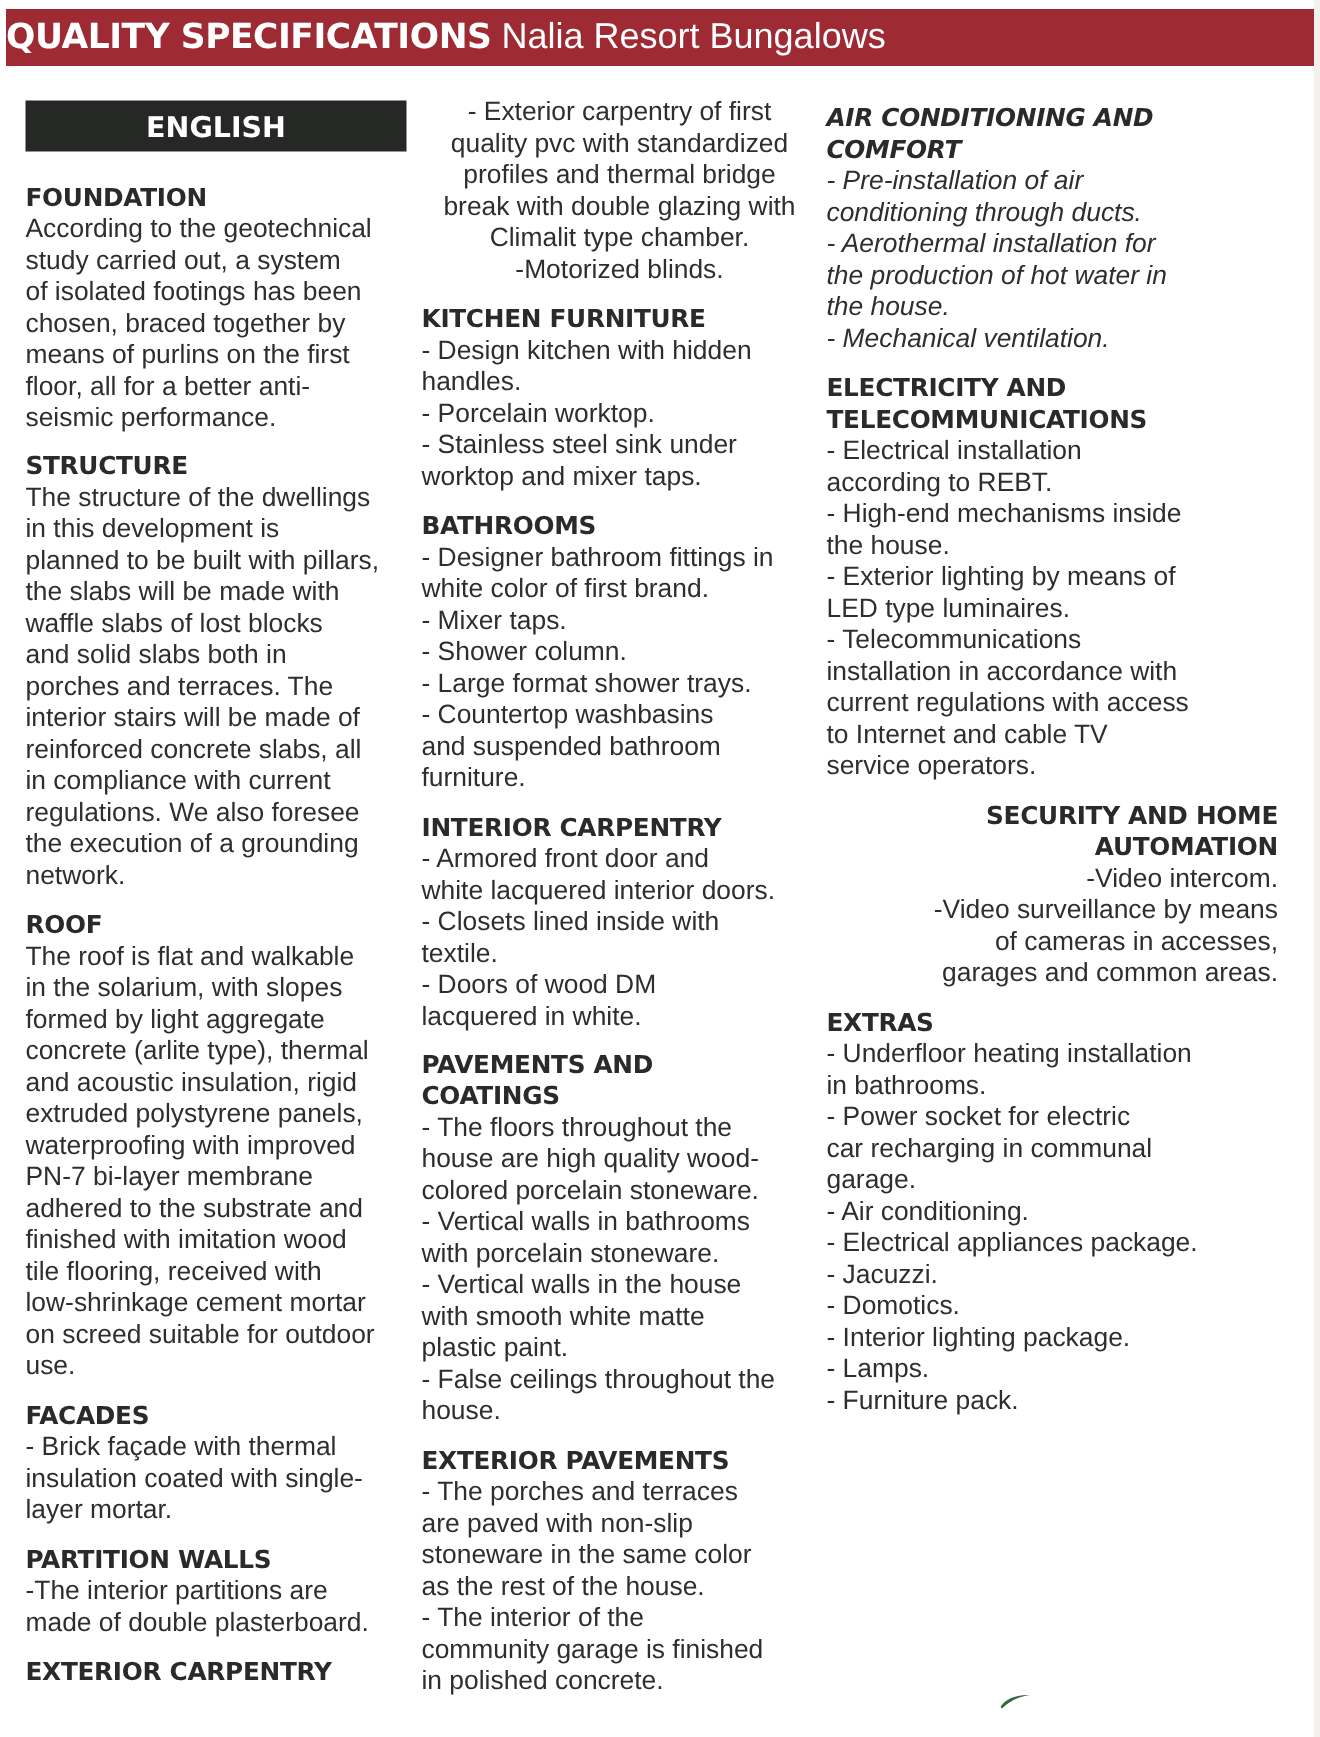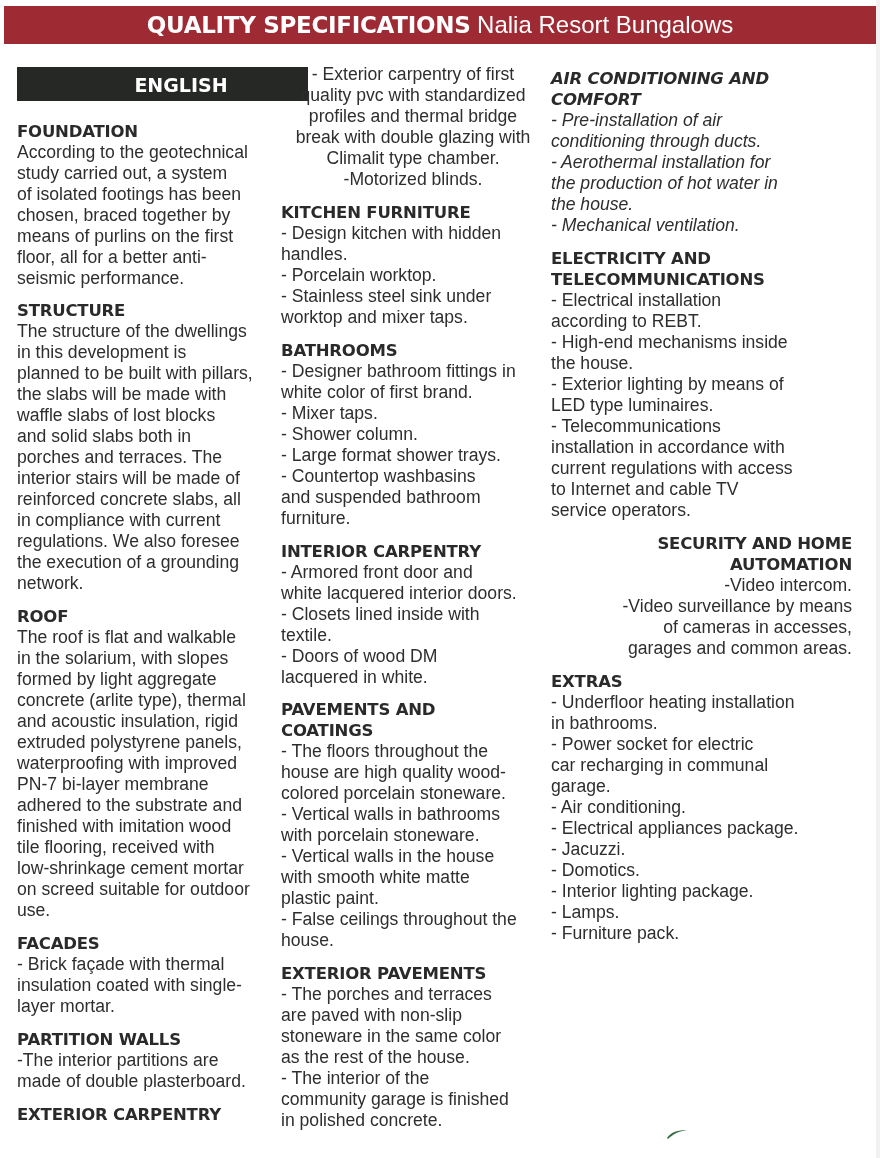--- a/index.html
+++ b/index.html
@@ -3,29 +3,29 @@
   <meta charset="utf-8">
   <style>
     html, body { margin: 0; padding: 0; }
     body {
       width: 880px; height: 1158px; background: #ffffff; position: relative; overflow: hidden;
       font-family: "Liberation Sans", sans-serif; color: #2b2b2b;
     }
     .right-strip { position: absolute; left: 876px; top: 0; width: 4px; height: 1158px; background: #f2f1ef; }
     .header {
       position: absolute; left: 4px; top: 6px; width: 872px; height: 38px;
-      background: #9e2a33; color: #fff; text-align: center; line-height: 38px;
+      background: #9e2a33; color: #fff; line-height: 38px;
       font-size: 24px; white-space: nowrap;
     }
     .header .bold { font-family: "DejaVu Sans", sans-serif; font-weight: bold; font-size: 23px; letter-spacing: -0.3px; }
     .header .light { font-family: "Liberation Sans", sans-serif; font-weight: normal; font-size: 24px; }
     .lang {
       position: absolute; left: 17px; top: 67px; width: 254px; height: 34px;
       background: #262826; color: #fff; text-align: center; line-height: 36px;
-      font-family: "DejaVu Sans", sans-serif; font-weight: bold; font-size: 19px; padding-left: 37px;
+      font-family: "DejaVu Sans", sans-serif; font-weight: bold; font-size: 19px;
     }
     .sec { position: absolute; }
     .sec h2 {
       margin: 0; font-family: "DejaVu Sans", sans-serif; font-weight: bold;
       font-size: 16.5px; line-height: 21px; color: #2a2a2a; letter-spacing: -0.2px;
     }
     .sec p {
       margin: 0; font-family: "Liberation Sans", sans-serif; font-size: 17.6px;
       line-height: 21px; color: #2e2e2e; white-space: pre-line;
     }

